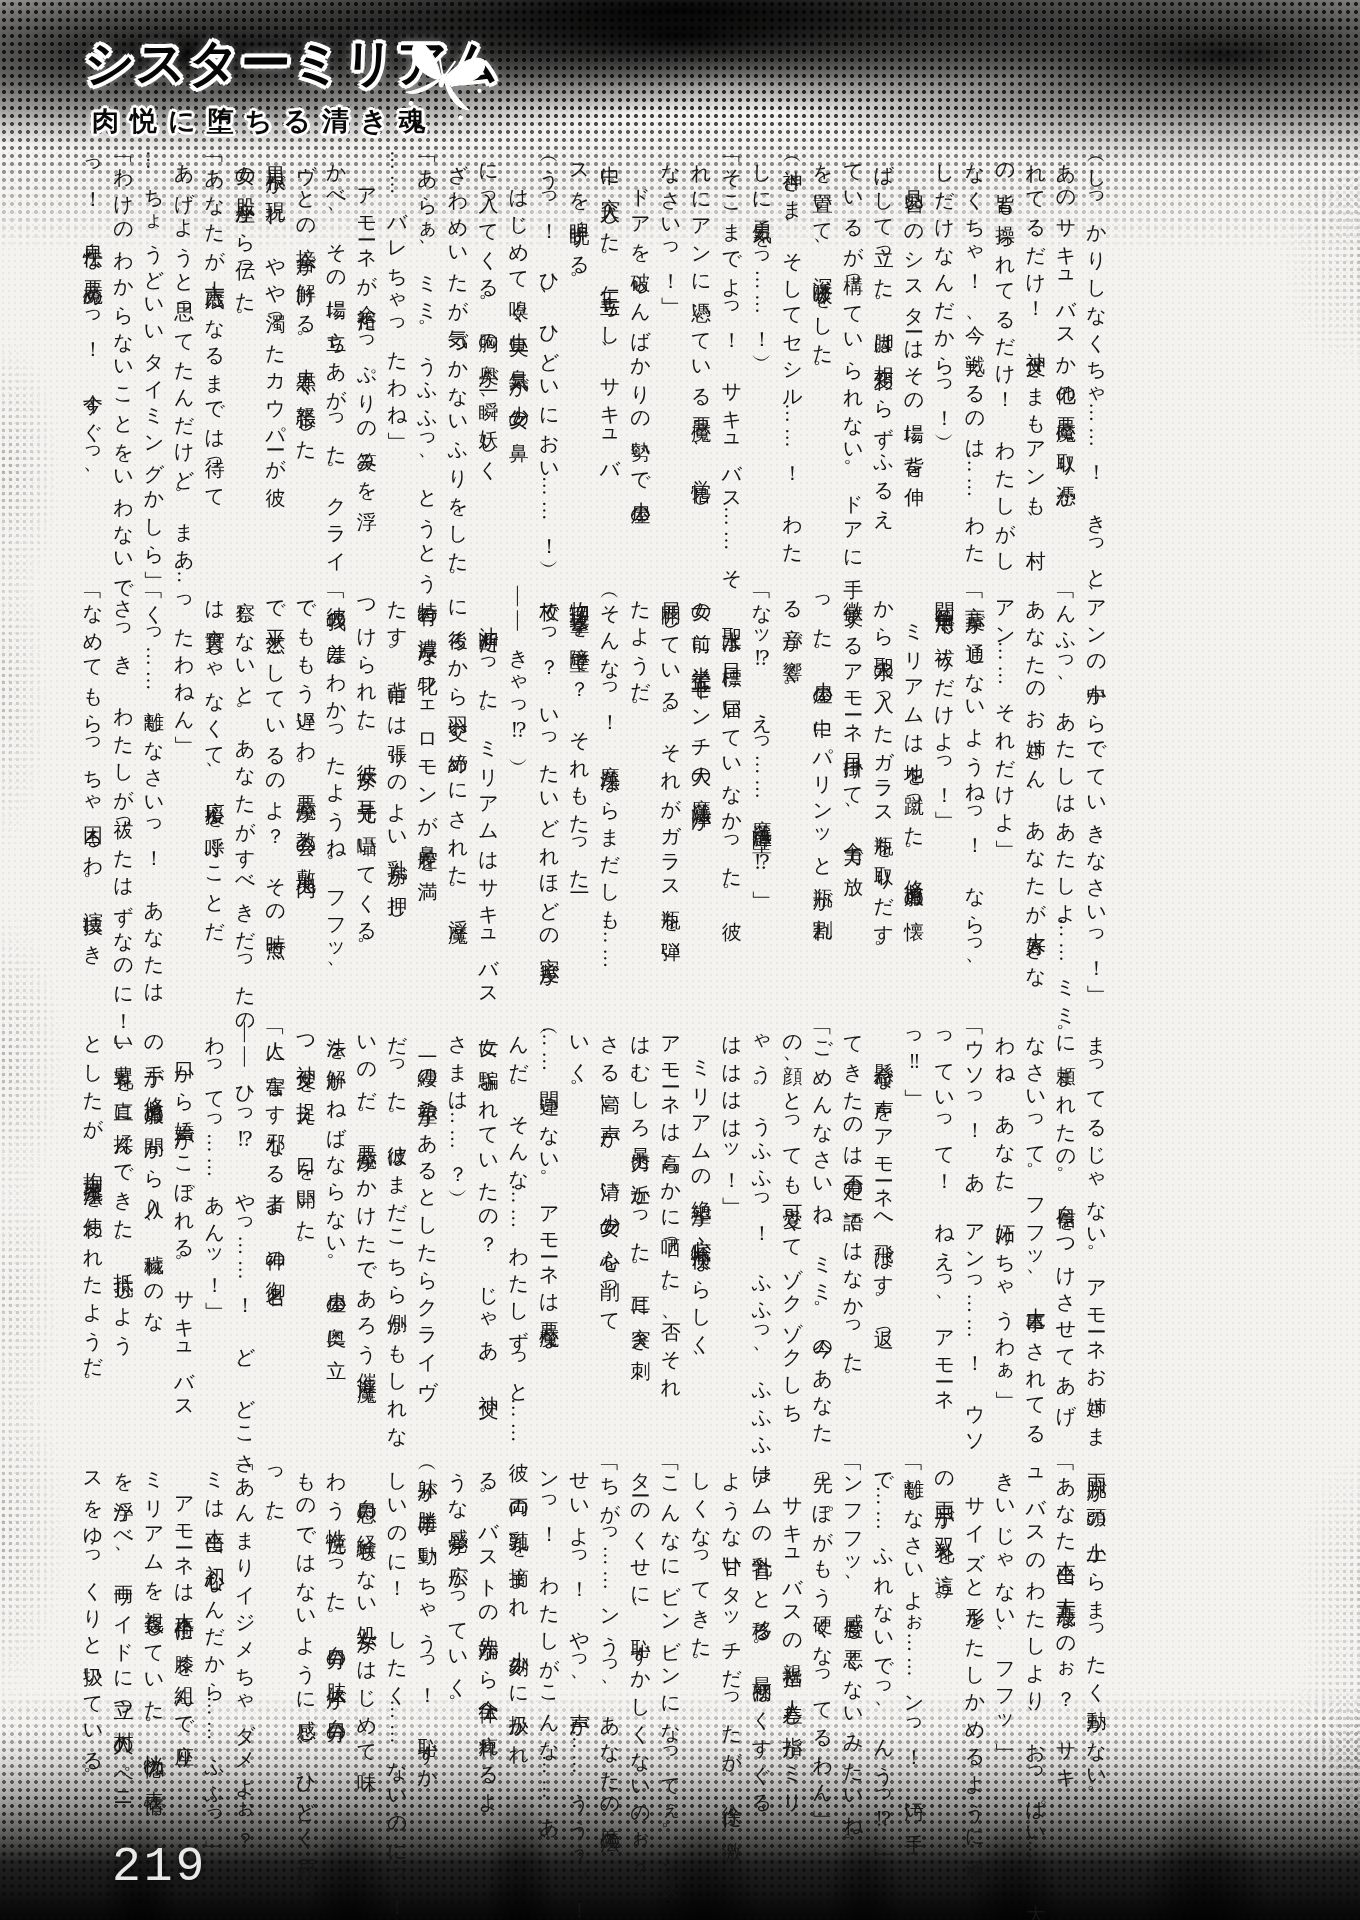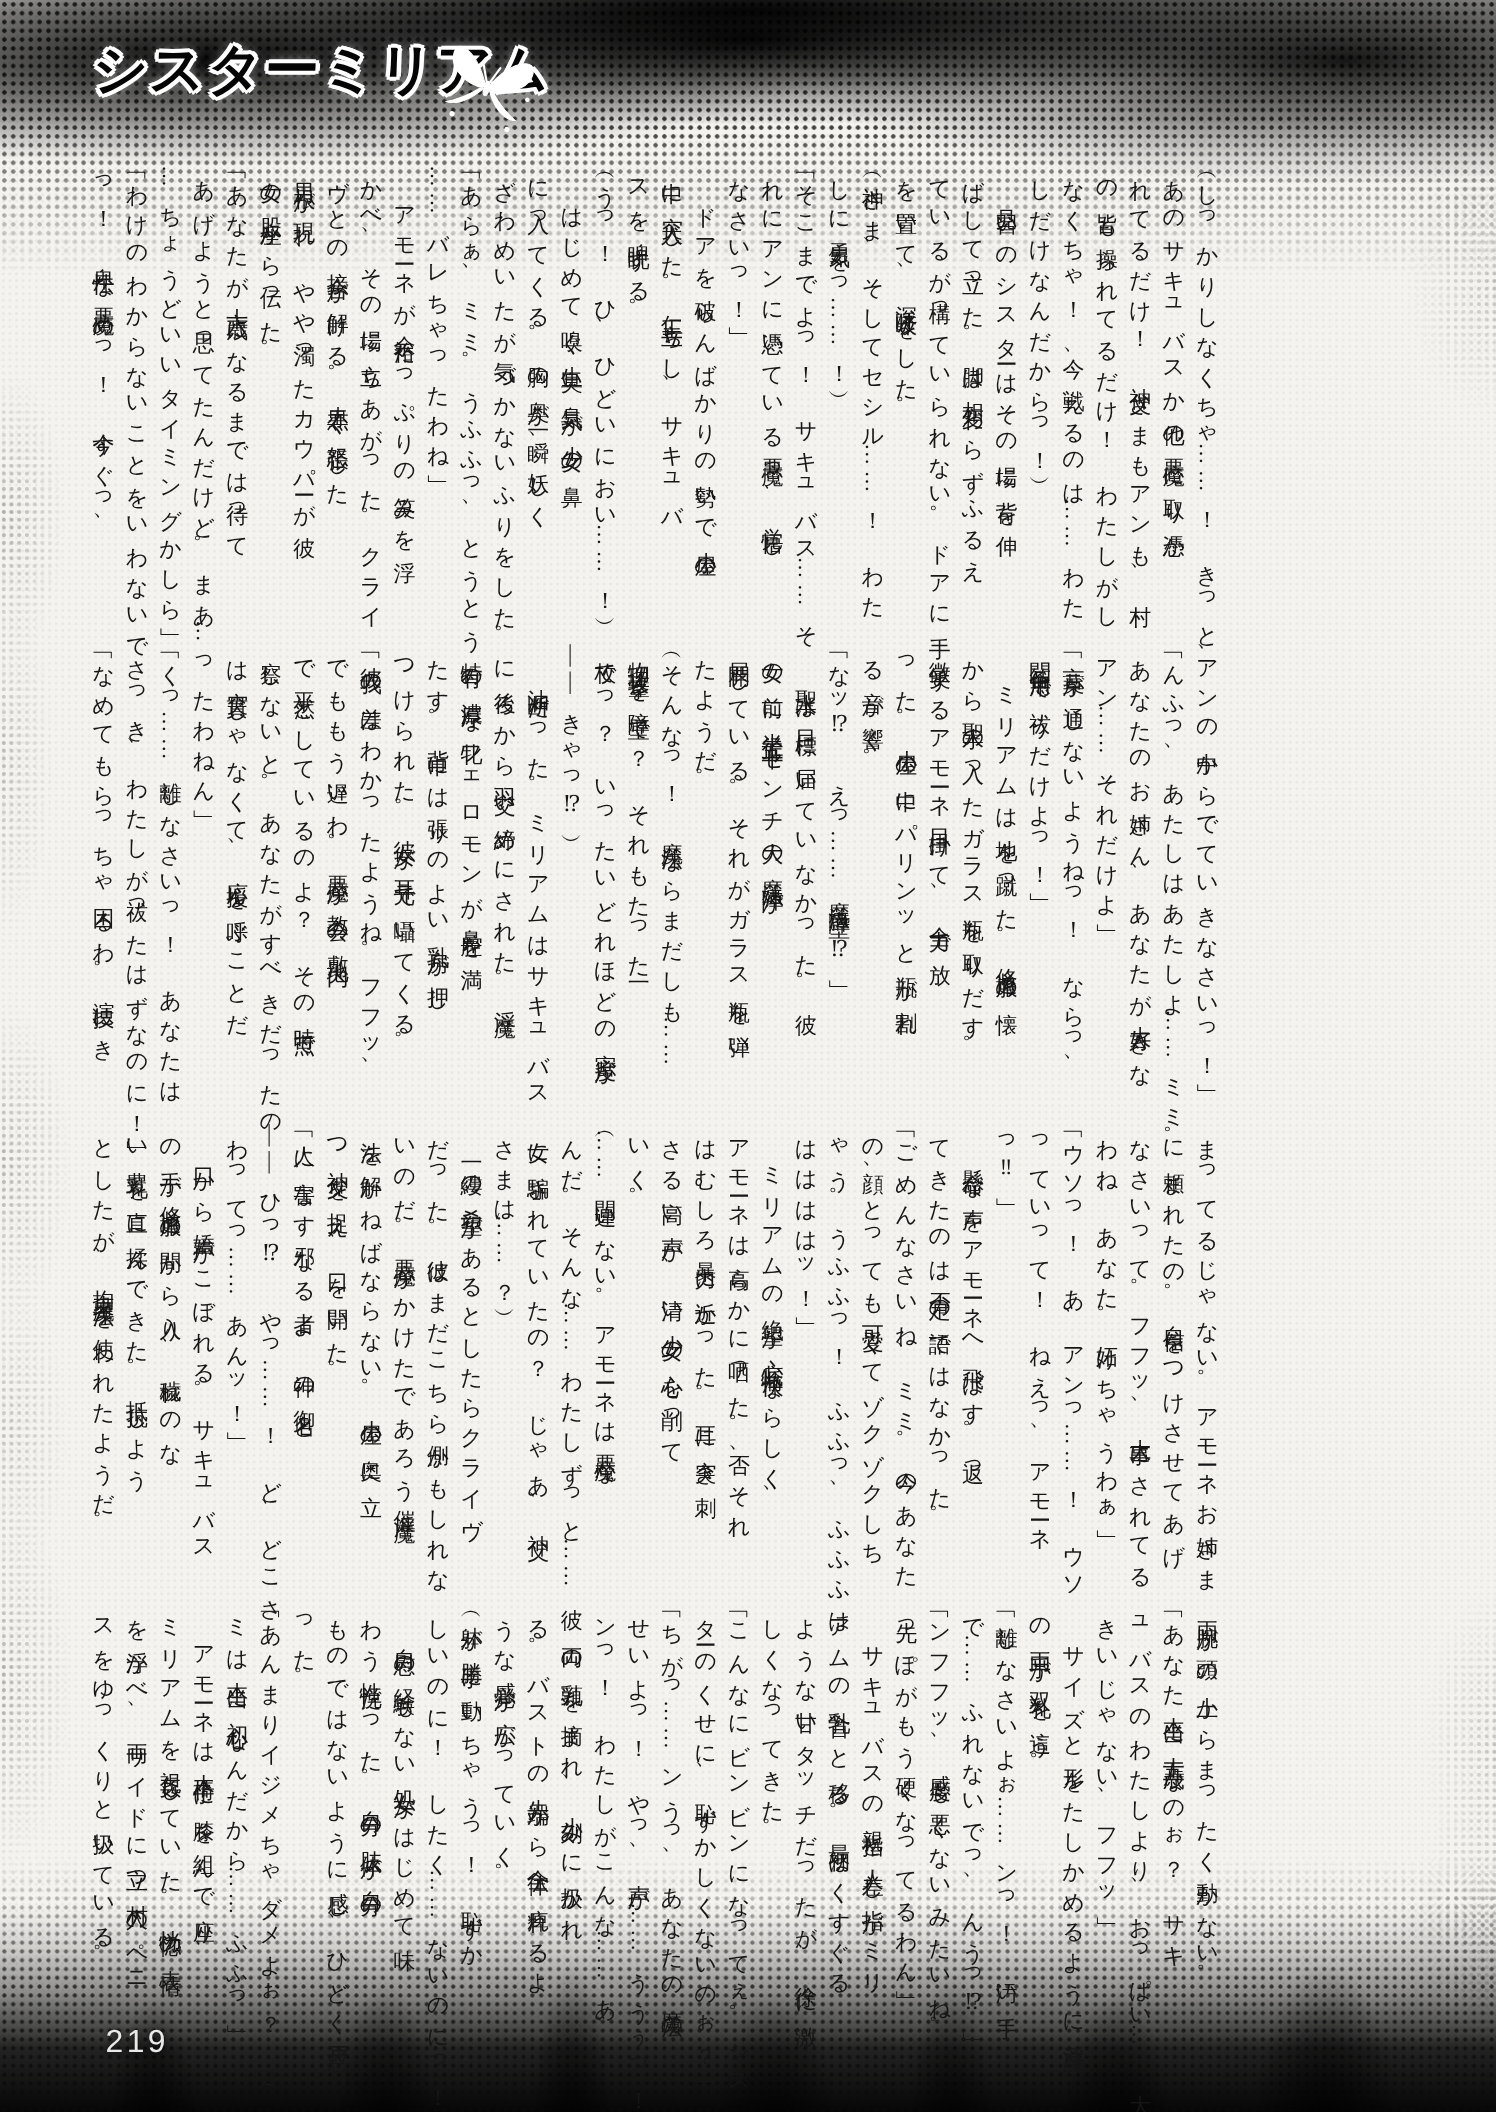--- a/index.html
+++ b/index.html
@@ -104,37 +104,38 @@
     font-size:20px;line-height:30.4px;letter-spacing:4.6px;
     color:#161616;text-align:start;
   }
   .band>div{white-space:nowrap;}
   #band1{top:150px;}
   #band2{top:586px;}
   #band3{top:1022px;}
   #band4{top:1458px;}
   
   .page-number{
-    position:absolute;left:96px;top:1840px;z-index:4;
-    font-family:Liberation Sans, sans-serif;
-    font-size:29px;color:#e9e9e9;letter-spacing:3px;
+    position:absolute;left:112px;top:1840px;z-index:4;
+    font-family:Liberation Mono, monospace;
+    font-size:48px;color:#e9e9e9;letter-spacing:3px;
     text-shadow:0 0 6px rgba(0,0,0,0.8);
   }
 </style>
 </head>
 <body>
 
 <div class="paper-texture"></div>
 <div class="bg-left"></div>
 <div class="bg-right"></div>
 <div class="bg-top"></div>
 <div class="bg-bottom"></div>
 
 <div class="title-block">
   <div class="main-title">シスターミリアム</div>
+  <div class="sub-title">肉悦に堕ちる清き魂</div>
 </div>
 <div class="ornament">
   <svg viewBox="0 0 100 100" width="96" height="96" aria-hidden="true">
     <g fill="#ffffff" stroke="#ffffff">
       <path d="M48 54 C 34 26, 10 14, 12 34 C 13 48, 32 58, 46 57 Z" stroke-width="1"></path>
       <path d="M52 54 C 66 24, 92 16, 89 36 C 87 50, 66 59, 53 57 Z" stroke-width="1"></path>
       <path d="M47 58 C 38 70, 26 80, 16 78 C 26 74, 36 66, 44 58 Z" stroke-width="1"></path>
       <path d="M53 58 C 60 72, 72 82, 84 80 C 74 75, 64 67, 56 58 Z" stroke-width="1"></path>
       <path d="M49 52 L 42 36 M51 52 L 58 35" fill="none" stroke-width="2" stroke-linecap="round"></path>
       <ellipse cx="50" cy="57" rx="2.6" ry="7"></ellipse>

